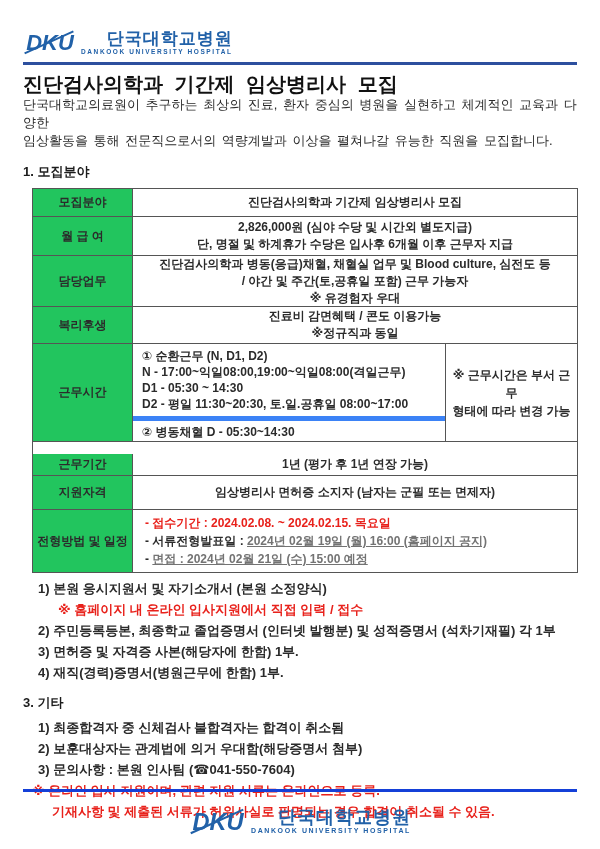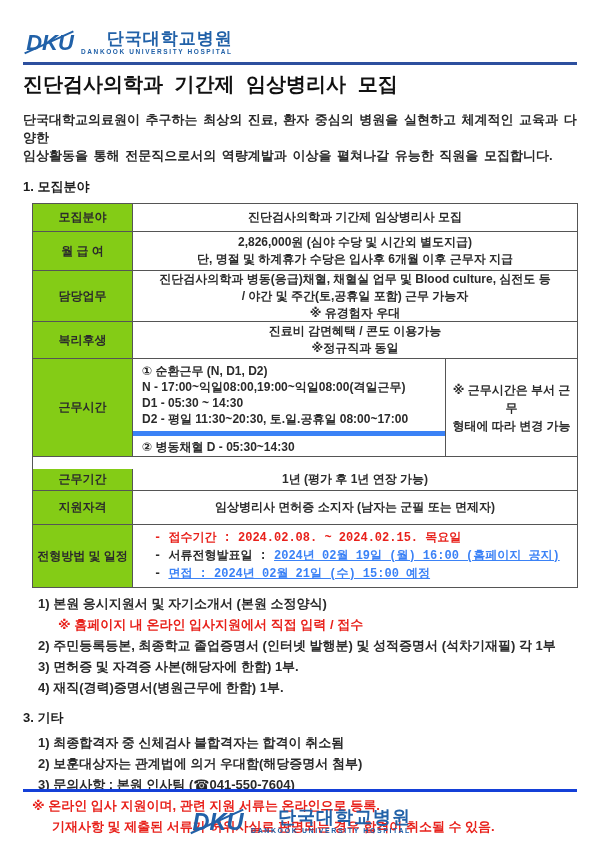--- a/index.html
+++ b/index.html
@@ -20,35 +20,35 @@
   .logo-names { display:flex; flex-direction:column;text-align:right; }
   .logo-ko { font-size:17px; font-weight:bold; color:#2161a8; letter-spacing:1px; line-height:19px; }
   .logo-en { font-size:6.5px; font-weight:bold; color:#2161a8; letter-spacing:1.6px; line-height:8px; }
 
   
   .header-rule { margin-top:4px; height:3px; background:#2d4f9e; }
   .title {
     margin-top:7px; font-size:20px; font-weight:bold; color:#111111;
     word-spacing:6px; line-height:24px;
   }
-  .intro { margin-top:15px; font-size:13px; font-weight:bold; color:#2a2a2a; line-height:18px; word-spacing:2px; }
+  .intro { margin-top:0; font-size:13px; font-weight:normal; color:#2a2a2a; line-height:18px; word-spacing:2px; }
 
   
   .sec-h { font-size:13px; font-weight:bold; color:#1c1c1c; }
   .sec1-h { margin-top:13px; }
 
   
   .tbl {
     margin-top:7px; margin-left:9px; width:546px;
     border:1px solid #555555; font-size:12px; font-weight:bold; color:#2b2b2b;
   }
   .trow { display:flex; border-bottom:1px solid #555555; }
   .trow:last-child { border-bottom:none; }
   .tlabel {
-    flex:0 0 100px; background:#84cc16; border-right:1px solid #555555;
+    flex:0 0 100px; background:#22c55e; border-right:1px solid #555555;
     display:flex; align-items:center; justify-content:center; text-align:center;
     padding:2px;
   }
   .tval {
     flex:1; display:flex; flex-direction:column; justify-content:center;
     align-items:center; text-align:center; line-height:17px; padding:2px 4px;
   }
   .r-field   { height:28px; }
   .r-salary  { height:39px; }
   .r-duty    { height:51px; }
@@ -67,24 +67,24 @@
     flex:0 0 28px; border-top:5px solid #3b82f6; display:flex; align-items:center;
     padding-left:9px; text-align:left;
   }
   .wt-note {
     flex:0 0 131px; display:flex; flex-direction:column; justify-content:center;
     align-items:center; text-align:center; line-height:18px; padding:2px;
   }
 
   .proc-val {
     flex:1; display:flex; flex-direction:column; justify-content:center;
-    gap:4px; padding-left:21px; text-align:left; line-height:14px;font-family:Liberation Mono, monospace;
+    gap:4px; padding-left:12px; text-align:left; line-height:14px;
   }
   .red-text  { color:#e8211b; }
-  .blue-link { color:#3b82f6; text-decoration:underline; }
+  .blue-link { color:#737373; text-decoration:underline; }
 
   
   .sec2-h { margin-top:15px; }
   .sec3-h { margin-top:11px; }
   .items { margin-top:5px; font-size:13px; font-weight:bold; color:#2a2a2a; }
   .item { padding-left:15px; line-height:21px; }
   .item-note2 { padding-left:35px; line-height:21px; }
   .item-note3 { padding-left:9px; line-height:21px; }
   .item-note3b { padding-left:29px; line-height:21px; }
 

